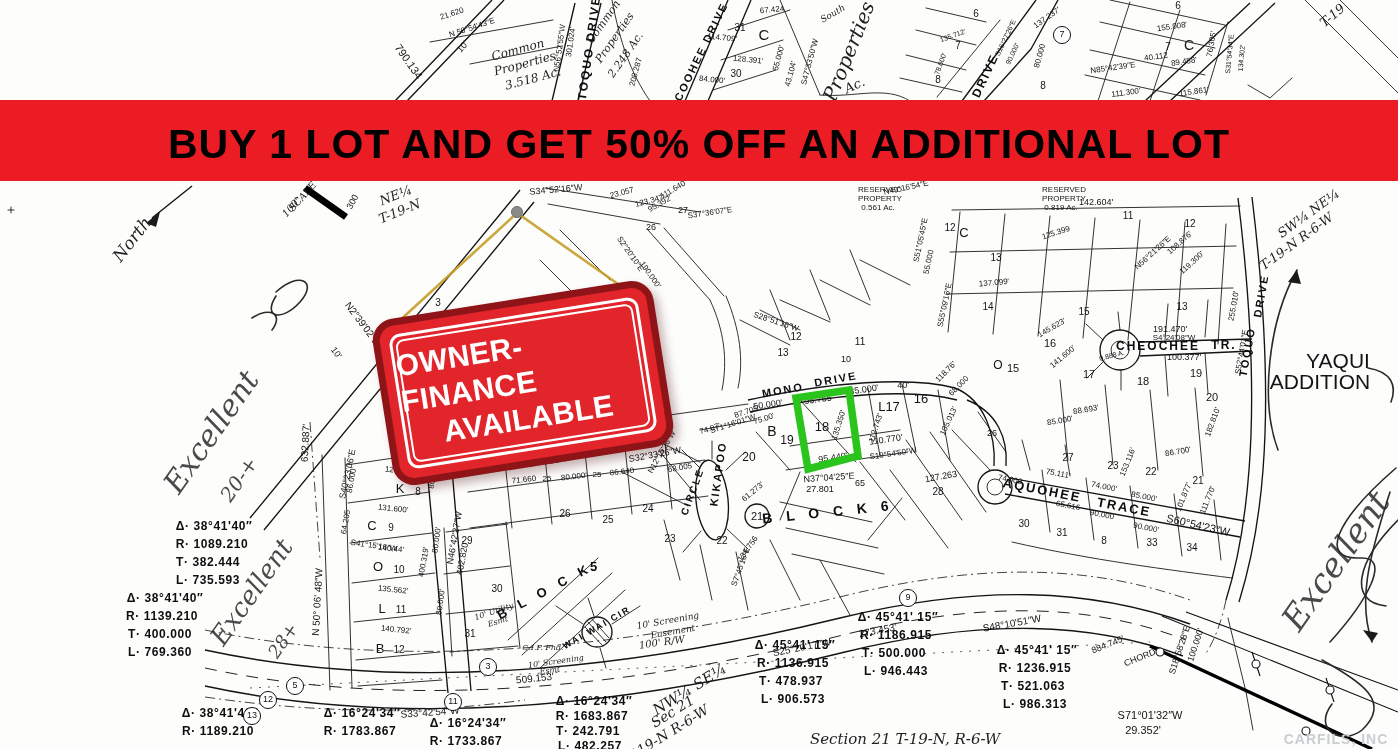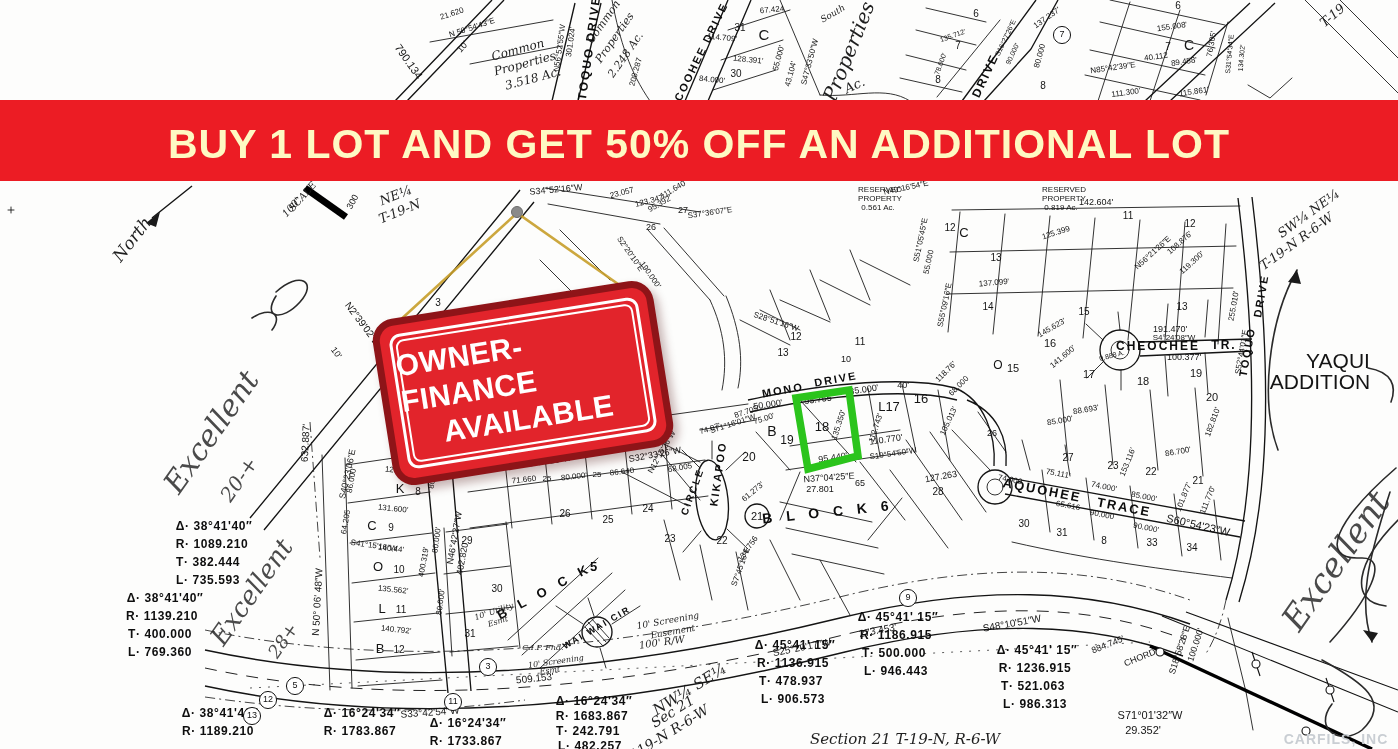--- a/index.html
+++ b/index.html
@@ -432,21 +432,21 @@
         <text transform="translate(1336,740) rotate(0)" font-size="14" class="tl-wm">CARFILS, INC</text>
       </g>
 
     <polyline id="marker-line" points="397,323 517,213 628,291" fill="none" stroke="#C79D29" stroke-width="2.6" opacity="0.9"></polyline>
     <circle id="pin-dot" cx="517" cy="212" r="5.5" fill="#8A8A8A" stroke="#6c6c6c" stroke-width="1"></circle>
 
     <polygon id="hl" points="796,398 849,390 858,456 808,469" fill="none" stroke="#2BC41C" stroke-width="7.5" stroke-linejoin="miter"></polygon>
   </svg>
 
   <div class="banner" style="background: rgb(236, 28, 36);">
-    <span style="color: #fef9c3; margin-top: 8px;">BUY 1 LOT AND GET 50% OFF AN ADDITIONAL LOT</span>
+    <span style="color: #000000; margin-top: 8px;">BUY 1 LOT AND GET 50% OFF AN ADDITIONAL LOT</span>
   </div>
 
   <div class="sign" style="background: rgb(142, 20, 24);">
     <div class="sign-red" style="background: rgb(226, 36, 43);">
       <div class="sign-inner">
         <div class="sign-line" style="color: rgb(255, 255, 255);">OWNER-FINANCE</div>
         <div class="sign-line" style="color: rgb(255, 255, 255);">AVAILABLE</div>
       </div>
     </div>
   </div>

